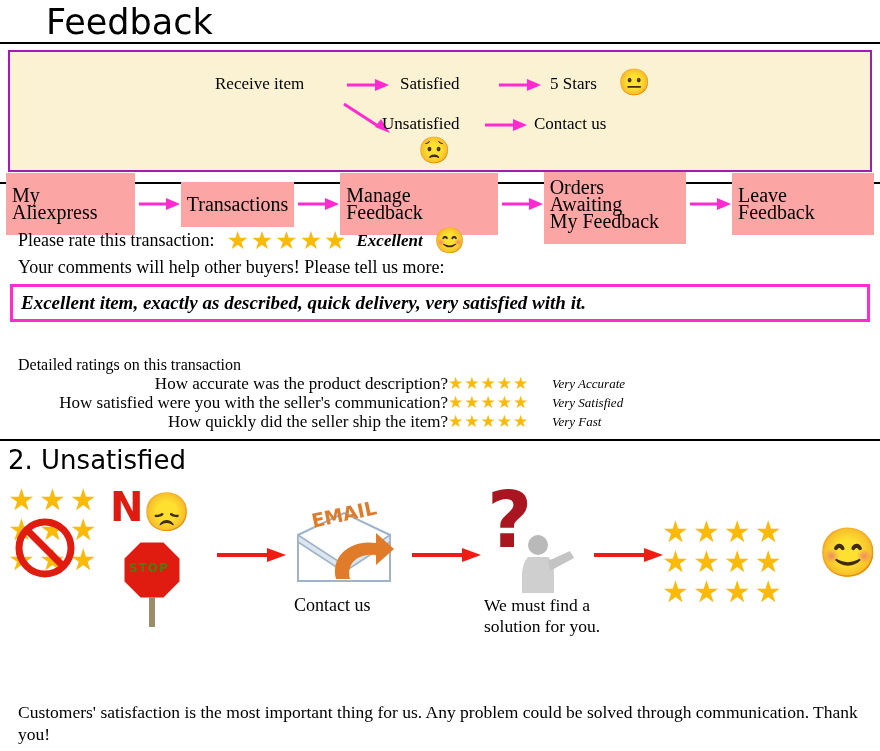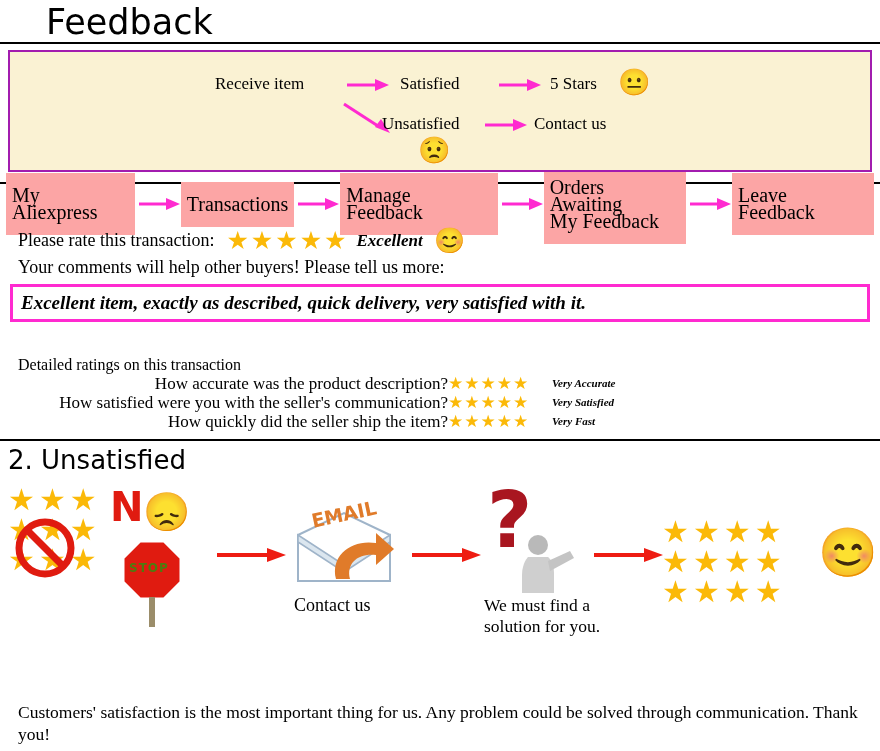--- a/index.html
+++ b/index.html
@@ -148,22 +148,22 @@
   }
   .dr-q { width: 430px; font-size: 17px; text-align: right; }
   .dr-stars {
     color: #fbb908;
     font-size: 17px;
     letter-spacing: 1px;
     width: 104px;
   }
   .dr-lab {
     font-style: italic;
-    font-weight: bold;
-    font-size: 11px;
+    font-weight: normal;
+    font-size: 13px;
   }
 
   
   .uns {
     position: relative;
     height: 220px;
   }
   .abs { position: absolute; }
 
   .footer-text {

